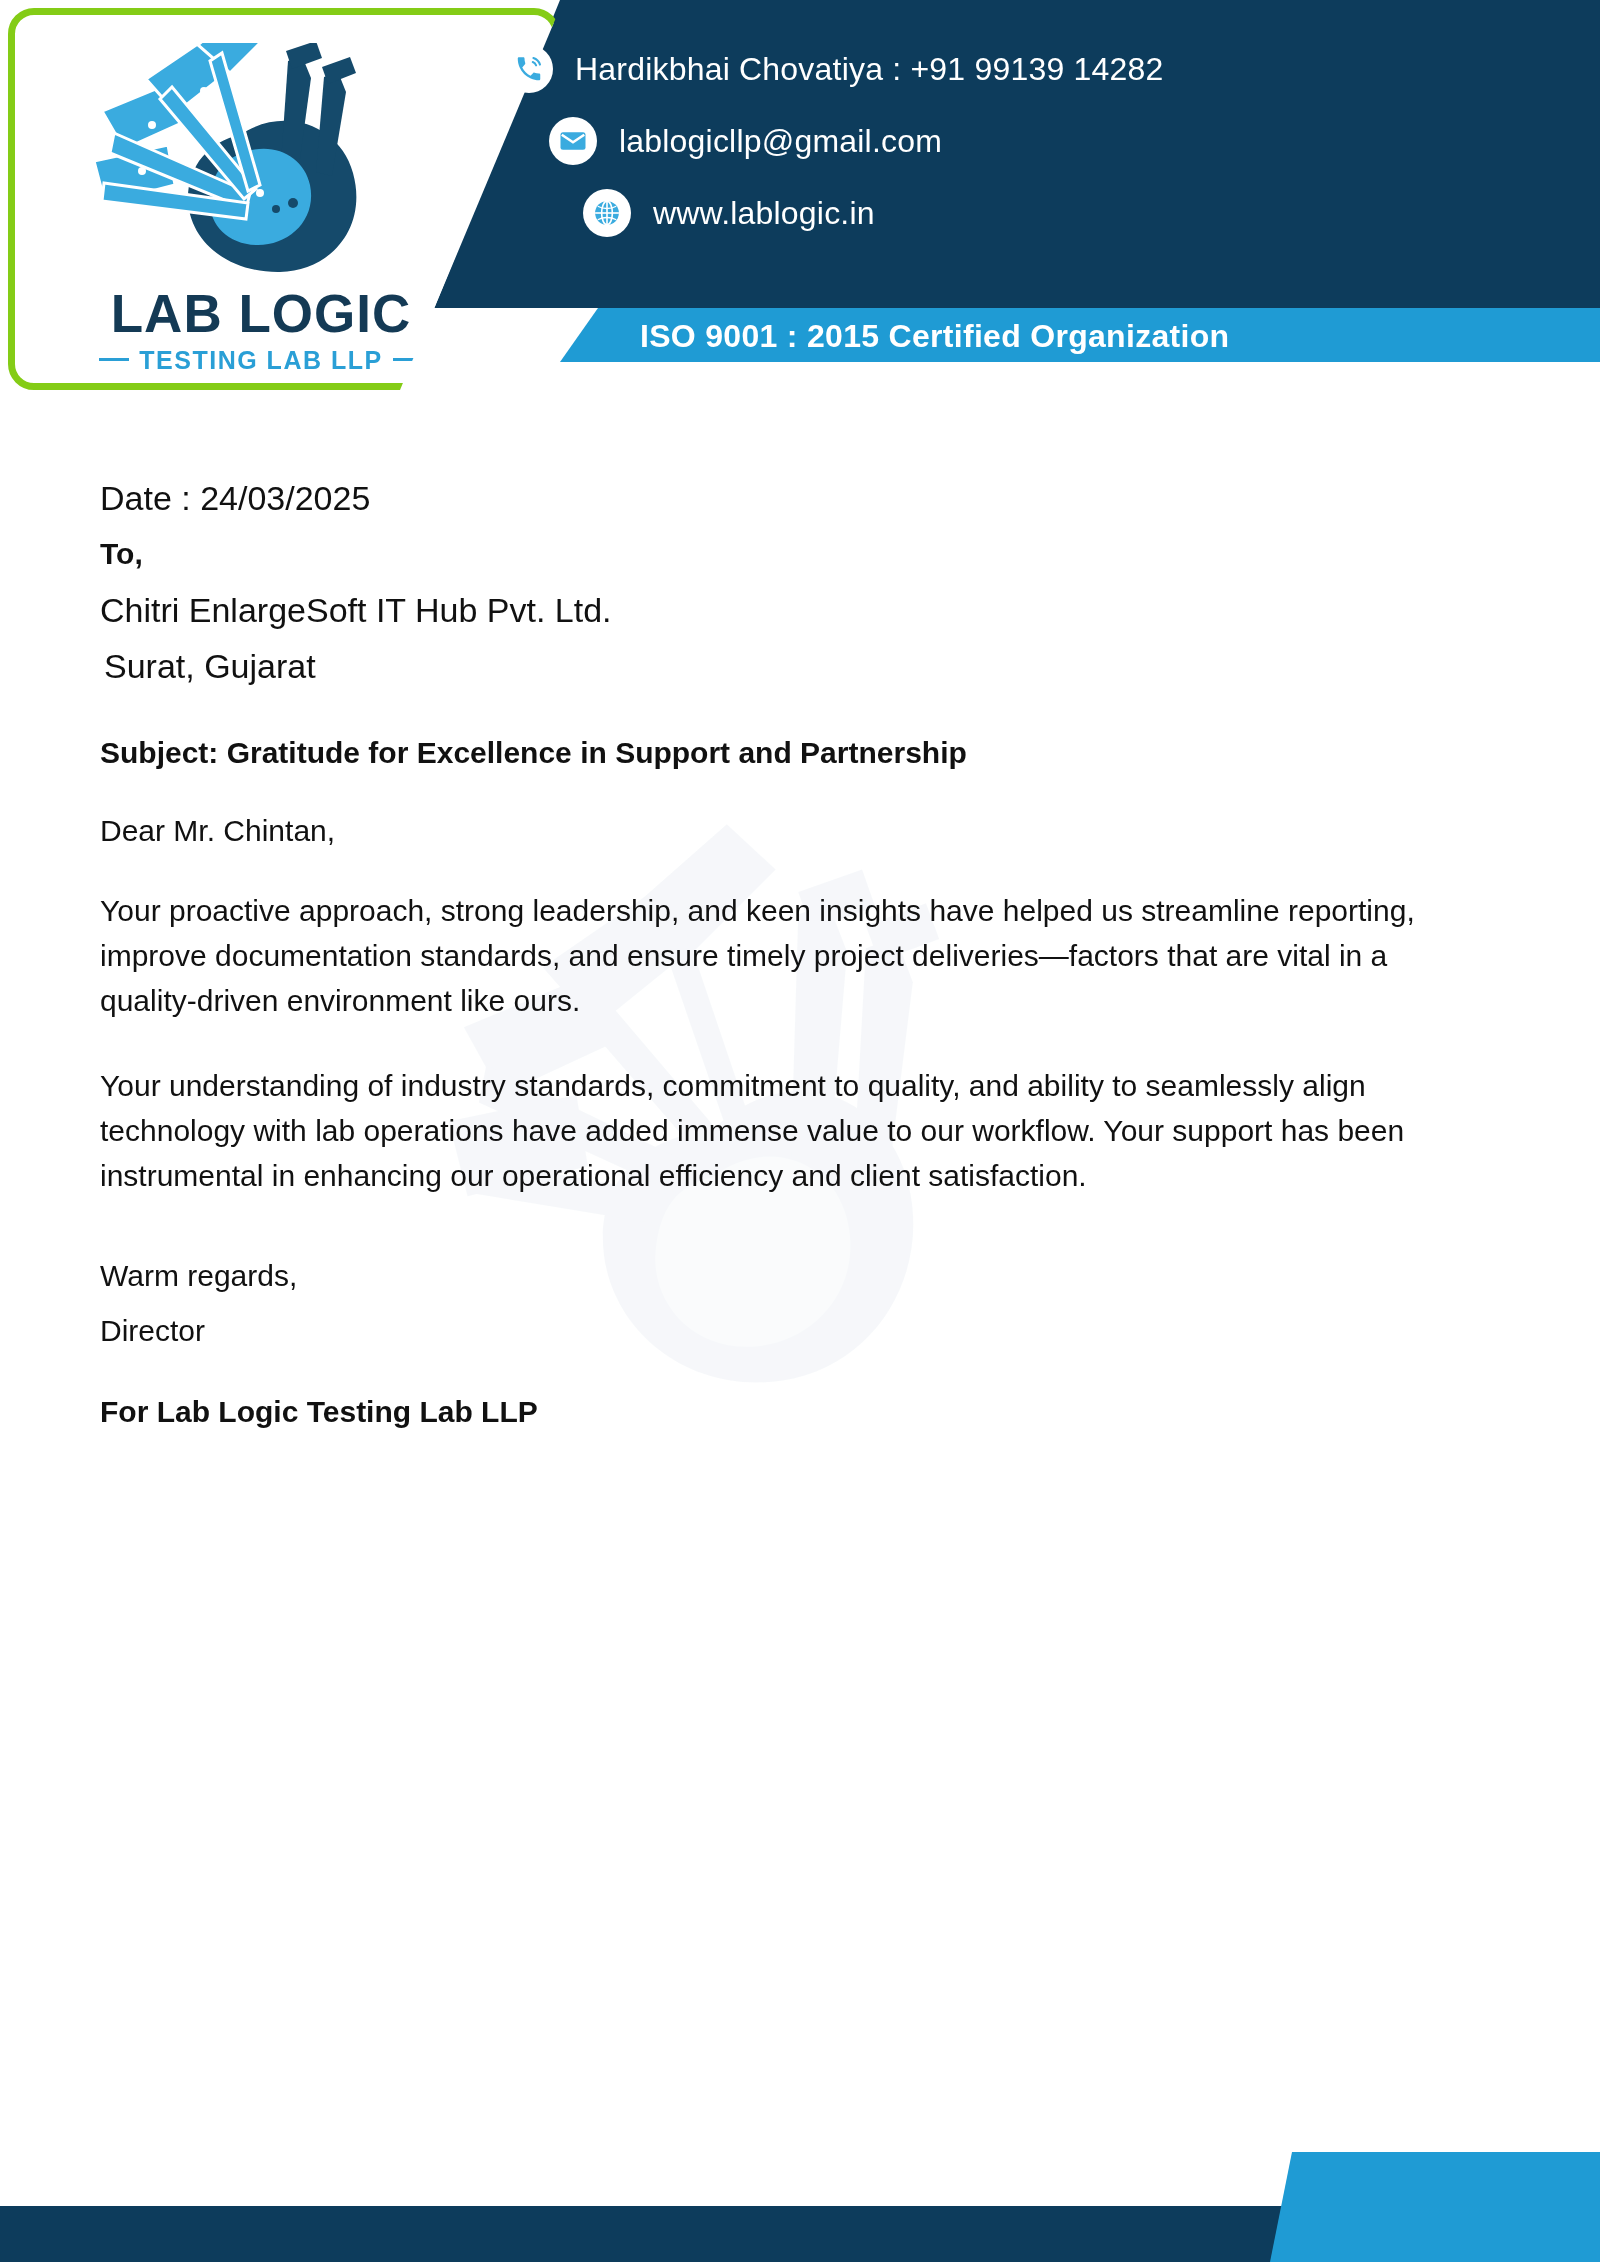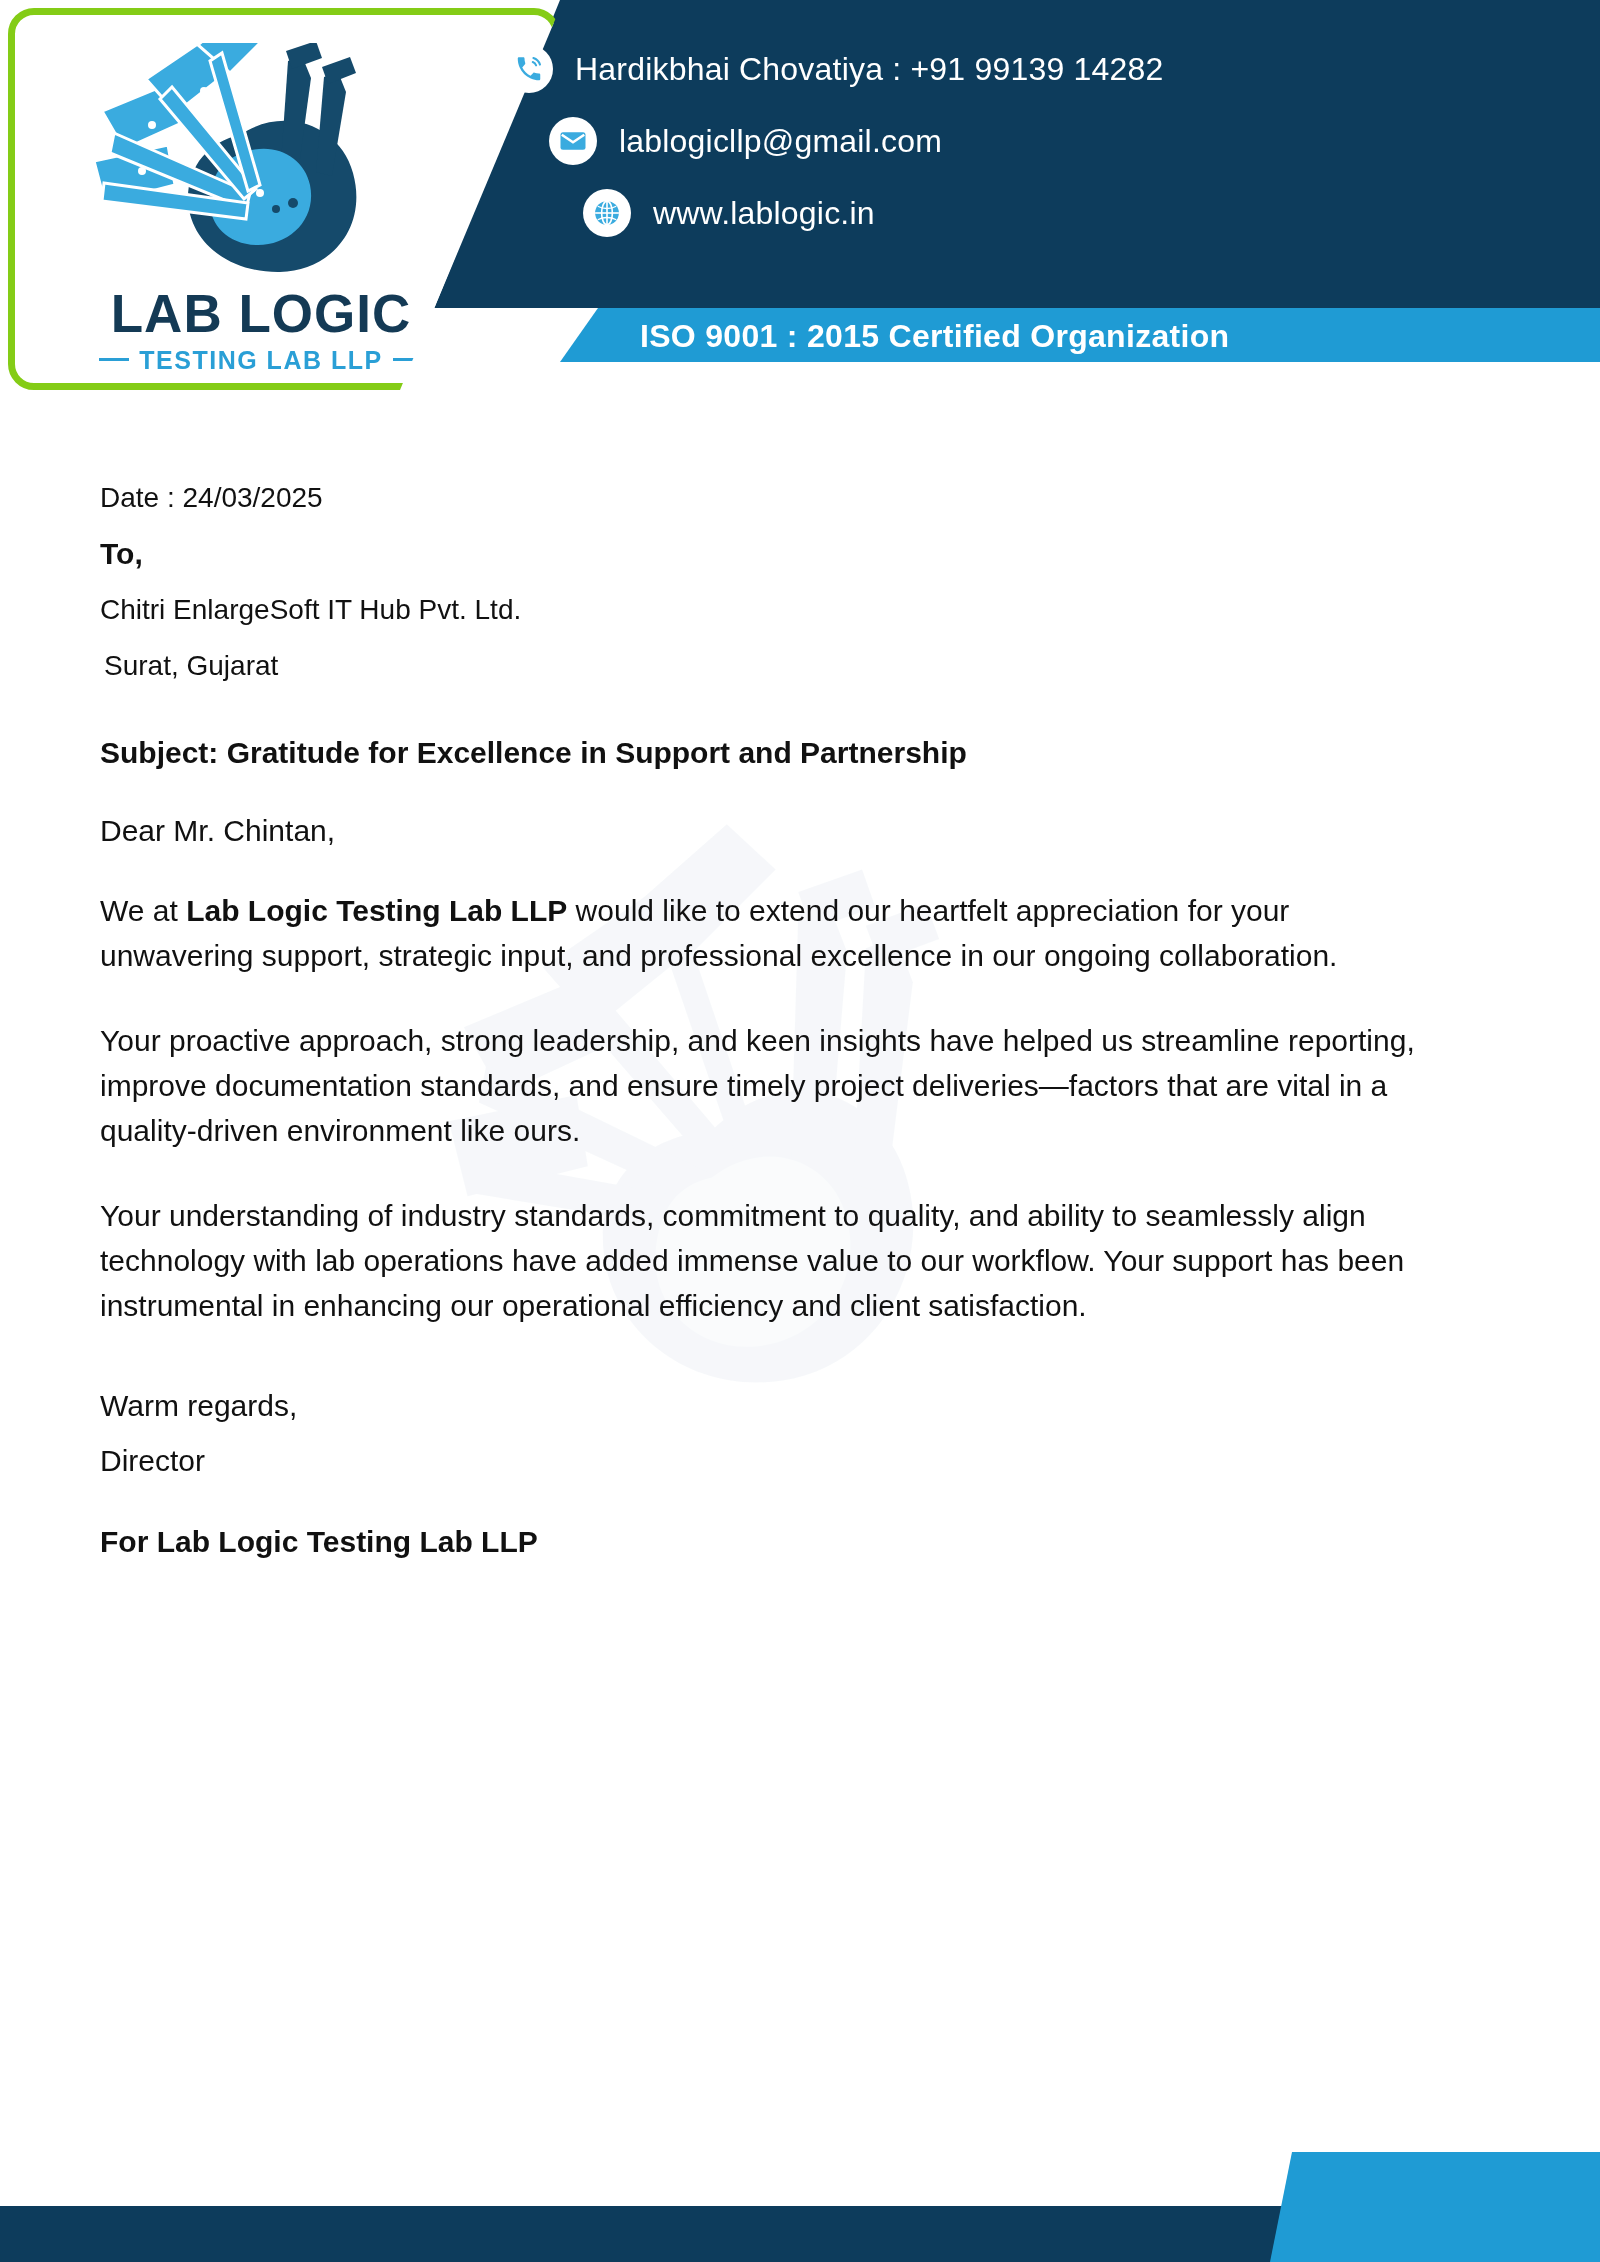--- a/index.html
+++ b/index.html
@@ -92,21 +92,21 @@
     width:620px; height:680px;
     opacity:0.28;
     pointer-events:none;
   }
 
   
   .body-area {
     position:absolute; left:100px; top:470px; width:1345px;
     color:#111111;
   }
-  .ln { font-size:28px; line-height:56px; white-space:pre; }
+  .ln { font-size:34px; line-height:56px; white-space:pre; }
   .ln-b { font-size:30px; line-height:56px; font-weight:bold; }
   .subject { font-size:30px; font-weight:bold; margin-top:42px; }
   .salut { font-size:30px; margin-top:44px; }
   p.para {
     font-size:30px; line-height:45px; margin-top:40px;
     text-align:left; max-width:1345px;
   }
   p.para b { font-weight:bold; }
   .sig-gap { height:50px; }
   .sig { font-size:30px; line-height:55px; }
@@ -248,21 +248,20 @@
     <div class="ln-b">To,</div>
 
     <div class="ln">Chitri EnlargeSoft IT Hub Pvt. Ltd.</div>
 
     <div class="ln" style="padding-left:4px;">Surat, Gujarat</div>
 
     <div class="subject">Subject: Gratitude for Excellence in Support and Partnership</div>
 
     <div class="salut">Dear Mr. Chintan,</div>
 
-    <p class="para"><span>We at </span><b>Lab Logic Testing Lab LLP</b><span> would like to extend our heartfelt appreciation for your unwavering support, strategic input, and professional excellence in our ongoing collaboration.</span></p>
 
     <p class="para">Your proactive approach, strong leadership, and keen insights have helped us streamline reporting, improve documentation standards, and ensure timely project deliveries—factors that are vital in a quality-driven environment like ours.</p>
 
     <p class="para">Your understanding of industry standards, commitment to quality, and ability to seamlessly align technology with lab operations have added immense value to our workflow. Your support has been instrumental in enhancing our operational efficiency and client satisfaction.</p>
 
 
     <div class="sig-gap"></div>
 
     <div class="sig">Warm regards,</div>
     <div class="sig">Director</div>

